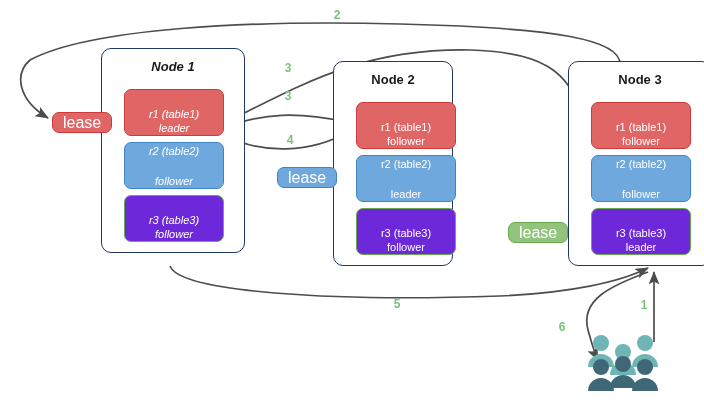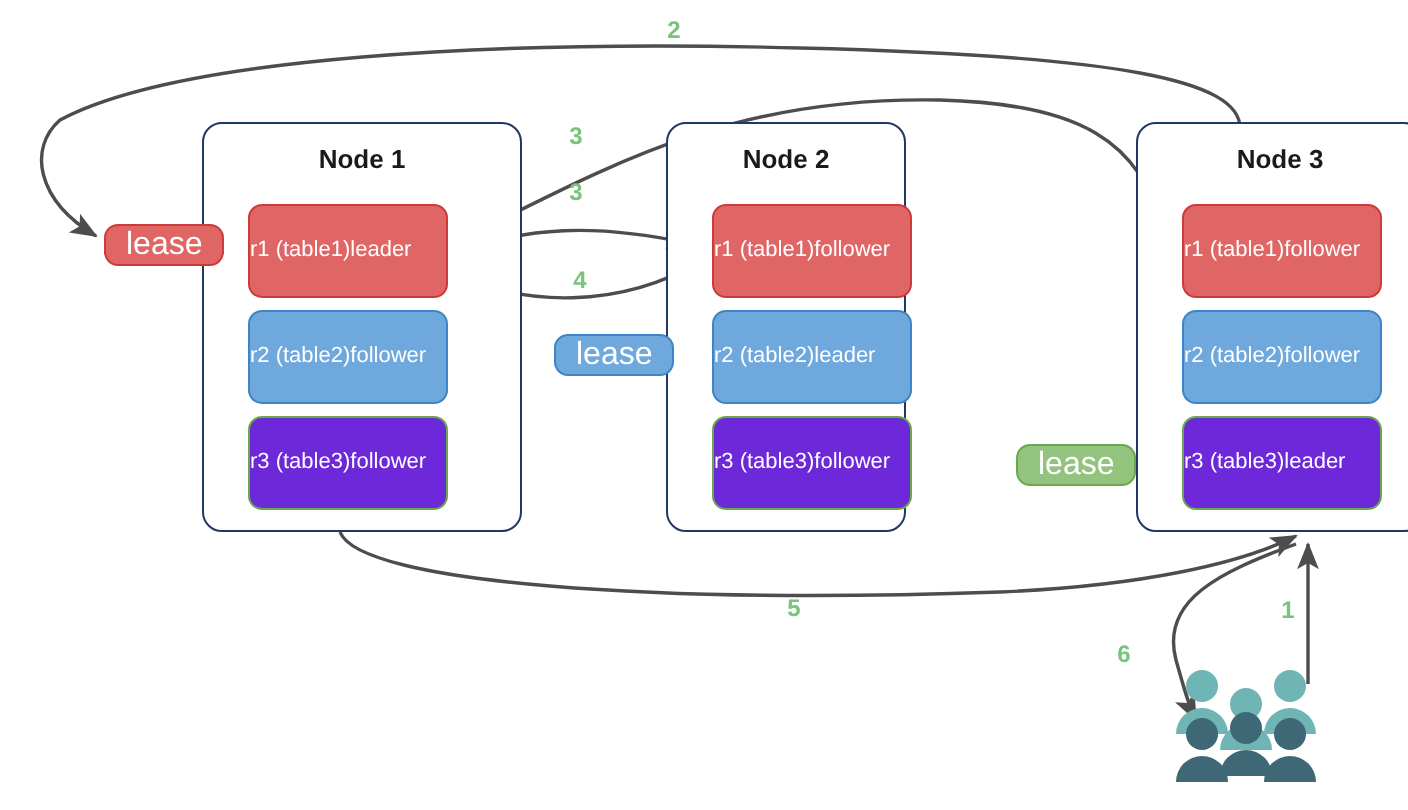--- a/index.html
+++ b/index.html
@@ -4,25 +4,25 @@
 <style>
   html,body{margin:0;padding:0;background:#ffffff;}
   body{width:704px;height:405px;font-family:"Liberation Sans",sans-serif;}
   #stage{position:relative;width:704px;height:405px;overflow:hidden;background:#fff;}
   svg#edges{position:absolute;left:0;top:0;width:704px;height:405px;}
 
   .node-box{position:absolute;border:1.6px solid #1f3864;border-radius:10px;background:#ffffff;box-sizing:border-box;}
   .node-title{position:absolute;left:0;right:0;top:10px;text-align:center;font-size:13px;font-weight:bold;color:#1a1a1a;}
 
   .replica{position:absolute;left:22px;width:100px;height:47px;border-radius:7px;box-sizing:border-box;
-           display:flex;flex-direction:row;align-items:center;justify-content:flex-start;
+           display:flex;flex-direction:column;align-items:center;justify-content:flex-end;
            color:#ffffff;font-size:11px;line-height:13.5px;text-align:center;}
   .replica .l1,.replica .l2{display:block;}
   .r-red{background:#e06666;border:1.4px solid #cc3a3a;}
-  .r-blue{background:#6fa8dc;border:1.4px solid #3d85c6;}
+  .r-blue{background:#6fa8dc;border:1.4px solid #3d85c6;gap:16px;}
   .r-green{background:#6d28d9;border:1.4px solid #6aa84f;}
 
   .lease{position:absolute;border-radius:7px;box-sizing:border-box;
          display:flex;align-items:center;justify-content:center;
          color:#ffffff;font-size:16px;padding:0 10px;height:21px;}
   .lease-red{background:#e06666;border:1.4px solid #cc3a3a;}
   .lease-blue{background:#6fa8dc;border:1.4px solid #3d85c6;}
   .lease-green{background:#93c47d;border:1.4px solid #6aa84f;}
 
   .step{position:absolute;color:#7ac37a;font-size:12px;font-weight:bold;text-align:center;}
@@ -51,21 +51,21 @@
       <path d="M350,131 C310,154 262,154 226,136"></path>
 
       <path d="M170,266 C180,292 330,302 500,296 C570,293 620,282 648,268"></path>
 
       <path d="M654,342 L654,272"></path>
 
       <path d="M648,272 C610,286 580,300 588,330 C592,344 594,352 598,360"></path>
     </g>
   </svg>
 
-  <div class="node-box" style="left:101px;top:61px;width:160px;height:205px;">
+  <div class="node-box" style="left:101px;top:48px;width:144px;height:205px;font-style:italic;">
     <div class="node-title">Node 1</div>
     <div class="replica r-red" style="top:40px;">
       <span class="l1">r1 (table1)</span>
       <span class="l2">leader</span>
     </div>
     <div class="replica r-blue" style="top:93px;">
       <span class="l1">r2 (table2)</span>
       <span class="l2">follower</span>
     </div>
     <div class="replica r-green" style="top:146px;">

